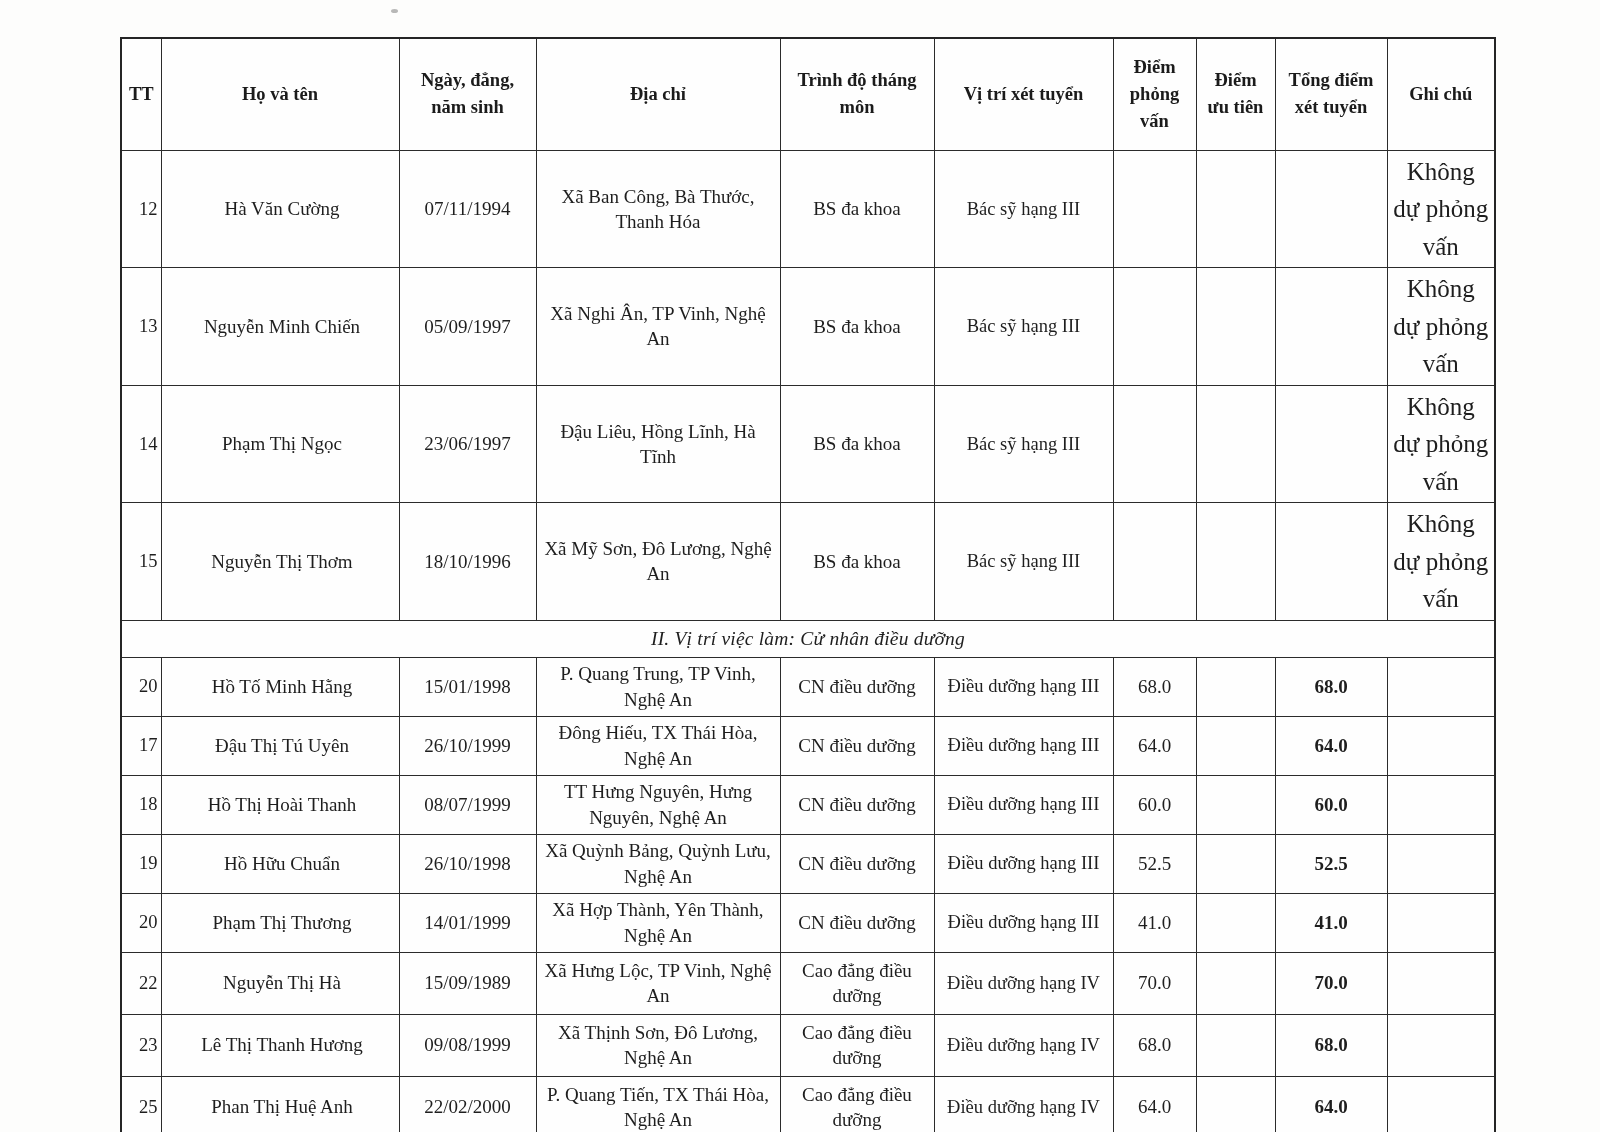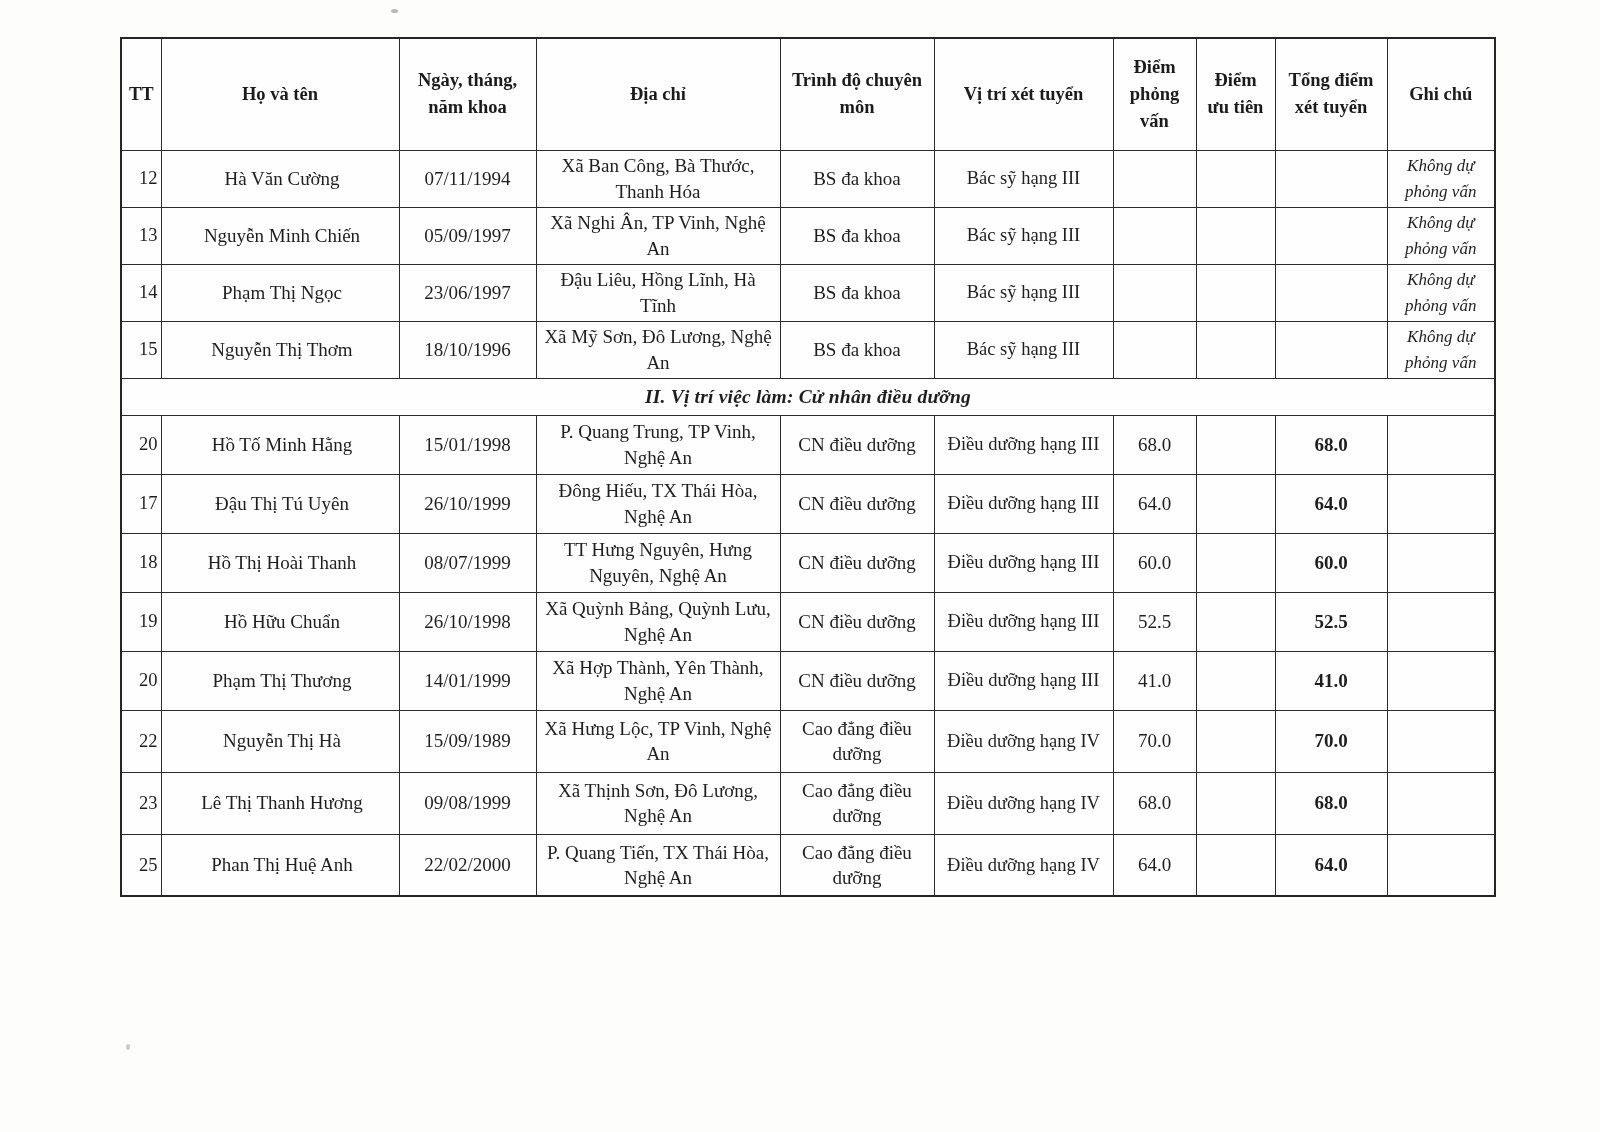--- a/index.html
+++ b/index.html
@@ -36,34 +36,34 @@
   }
   .results thead tr { height: 112px; }
   .results th {
     font-weight: bold;
     font-size: 18.5px;
     line-height: 1.45;
     color: #1b1b1b;
   }
   tr.sec-row { height: 37px; }
   td.section-title {
-    font-weight: bold;
+    font-weight: normal;
     font-style: italic;
     font-size: 19.5px;
     letter-spacing: 0.2px;
   }
   tr.h-0 { height: 57px; }
   tr.h-1 { height: 59px; }
   tr.h-2 { height: 62px; }
   td { font-size: 19px; }
   td.c-tt   { font-size: 18.5px; padding-left: 16px; padding-right: 2px; }
   td.c-name { text-align: center; padding-left: 9px; }
   td.c-pos  { font-size: 18.5px; }
   td.c-tot  { font-weight: bold; }
-  td.c-note { font-style: italic; font-size: 17px; line-height: 1.5; margin-left: 46px; }
+  td.c-note { font-size: 25px; line-height: 1.5; margin-left: 46px; }
   
   .speck {
     position: absolute;
     background: #9a9a9a;
     border-radius: 50%;
     opacity: 0.7;
   }
   .speck.s1 { left: 391px; top: 9px;  width: 7px; height: 4px; }
   .speck.s2 { left: 126px; top: 1044px; width: 4px; height: 6px; opacity: 0.5; }
   .speck.s3 { left: 1128px; top: 836px; width: 3px; height: 3px; opacity: 0.45; }
@@ -86,23 +86,23 @@
       <col style="width:179px">
       <col style="width:83px">
       <col style="width:79px">
       <col style="width:112px">
       <col style="width:108px">
     </colgroup>
     <thead>
       <tr>
         <th>TT</th>
         <th>Họ và tên</th>
-        <th>Ngày, tháng, năm khoa</th>
+        <th>Ngày, đẳng, năm sinh</th>
         <th>Địa chỉ</th>
-        <th>Trình độ chuyên môn</th>
+        <th>Trình độ tháng môn</th>
         <th>Vị trí xét tuyển</th>
         <th>Điểm phỏng vấn</th>
         <th>Điểm ưu tiên</th>
         <th>Tổng điểm xét tuyển</th>
         <th>Ghi chú</th>
       </tr>
     </thead>
     <tbody id="table-body">
   <tr class="data-row h-0">
     <td class="c-tt">12</td>

